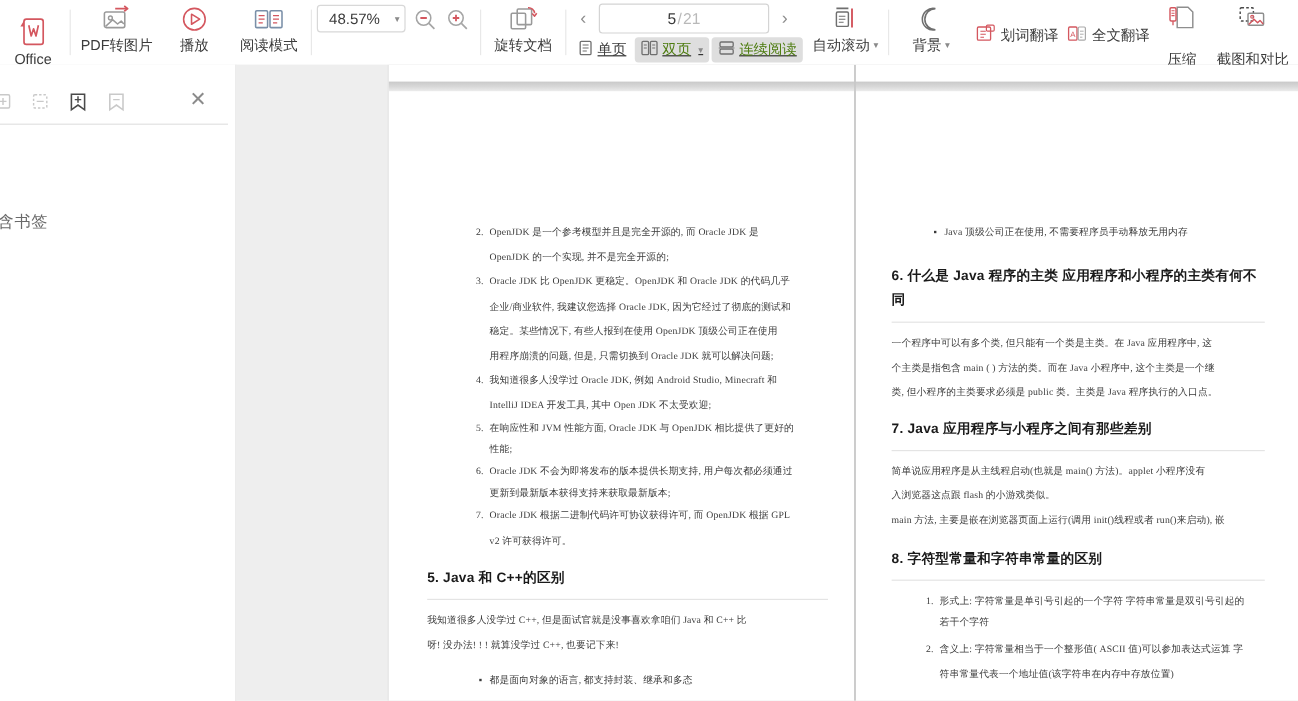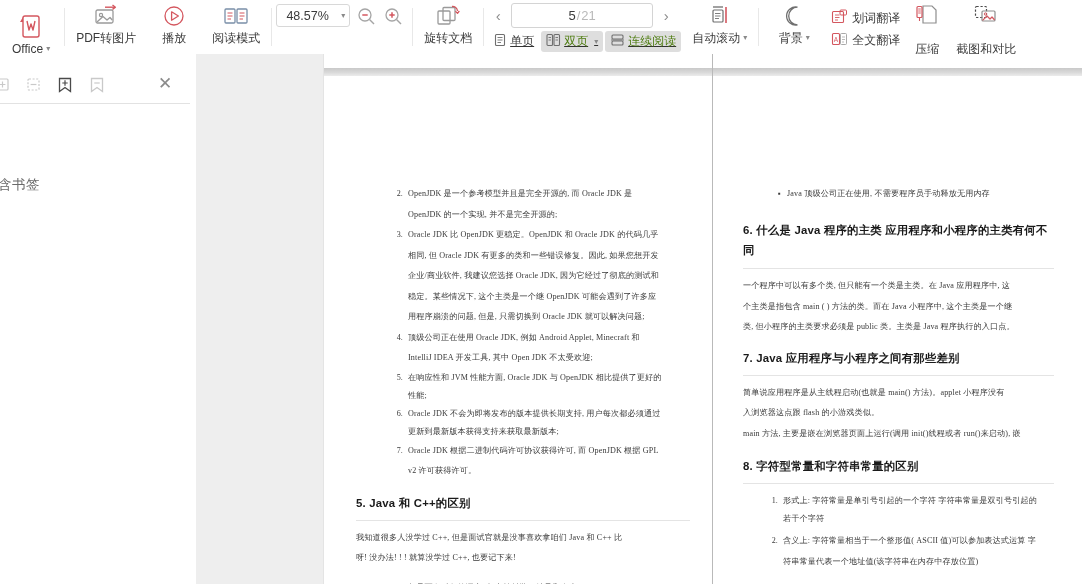--- a/index.html
+++ b/index.html
@@ -58,21 +58,21 @@
   .arrowbtn{width:20px;height:22px;display:flex;align-items:center;justify-content:center;color:#8d8d8d;font-size:15px;}
   .navrow2{display:flex;align-items:center;gap:2px;margin-top:3px;text-decoration:underline;}
   .pill{display:flex;align-items:center;gap:3px;padding:2px 5px;border-radius:3px;font-size:12px;color:#3b3b3b;white-space:nowrap;}
   .pill.sel{background:#dedede;}
   .pill.sel .lb2{color:#4d7c0f;text-align:center;}
 
   
   .colgrp{display:flex;flex-direction:column;align-items:center;padding:3px 8px 0 8px;}
   .colgrp .ic{height:26px;display:flex;align-items:center;justify-content:center;}
   .colgrp .lb{font-size:12px;color:#3b3b3b;margin-top:14px;white-space:nowrap;}
-  .stack2{display:flex;flex-direction:column;justify-content:center;padding:4px 4px 0 4px;gap:3px;}
+  .stack2{display:flex;flex-direction:row;justify-content:center;padding:4px 4px 0 4px;gap:3px;}
   .stackitem{display:flex;align-items:center;gap:4px;font-size:12px;color:#3b3b3b;white-space:nowrap;padding:0 2px;}
 
   
   .sidebar{
     position:absolute;left:0;top:54px;width:196px;height:530px;
     background:#ffffff;border-right:1px solid #dcdcdc;
     overflow:hidden;
   }
   .sb-tools{
     position:absolute;left:-12px;top:17px;width:196px;height:30px;
@@ -420,31 +420,30 @@
             <span class="txt">
               <div>OpenJDK 是一个参考模型并且是完全开源的, 而 Oracle JDK 是</div>
               <div>OpenJDK 的一个实现, 并不是完全开源的;</div>
             </span>
           </div>
 
           <div class="ol-item">
             <span class="num">3.</span>
             <span class="txt">
               <div>Oracle JDK 比 OpenJDK 更稳定。OpenJDK 和 Oracle JDK 的代码几乎</div>
-              <div>相同, 但 Oracle JDK 有更多的类和一些错误修复。因此, 如果您想开发</div>
               <div>企业/商业软件, 我建议您选择 Oracle JDK, 因为它经过了彻底的测试和</div>
-              <div>稳定。某些情况下, 这个主类是一个继 OpenJDK 可能会遇到了许多应</div>
+              <div>稳定。某些情况下, 有些人报到在使用 OpenJDK 顶级公司正在使用</div>
               <div>用程序崩溃的问题, 但是, 只需切换到 Oracle JDK 就可以解决问题;</div>
             </span>
           </div>
 
           <div class="ol-item">
             <span class="num">4.</span>
             <span class="txt">
-              <div>顶级公司正在使用 Oracle JDK, 例如 Android Applet, Minecraft 和</div>
+              <div>我知道很多人没学过 Oracle JDK, 例如 Android Studio, Minecraft 和</div>
               <div>IntelliJ IDEA 开发工具, 其中 Open JDK 不太受欢迎;</div>
             </span>
           </div>
 
           <div class="ol-item" style="line-height:18px;">
             <span class="num">5.</span>
             <span class="txt">
               <div>在响应性和 JVM 性能方面, Oracle JDK 与 OpenJDK 相比提供了更好的</div>
               <div>性能;</div>
             </span>

